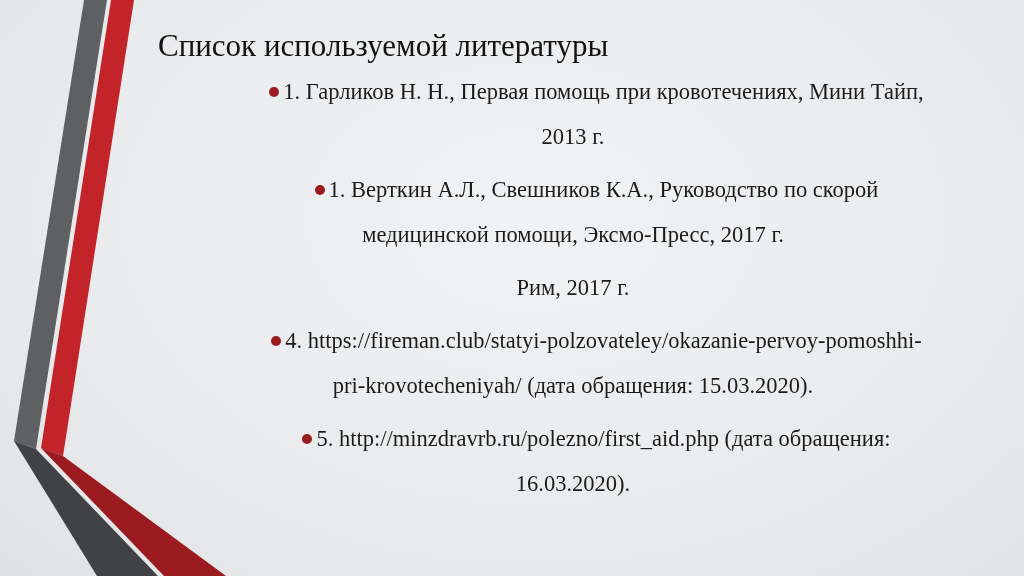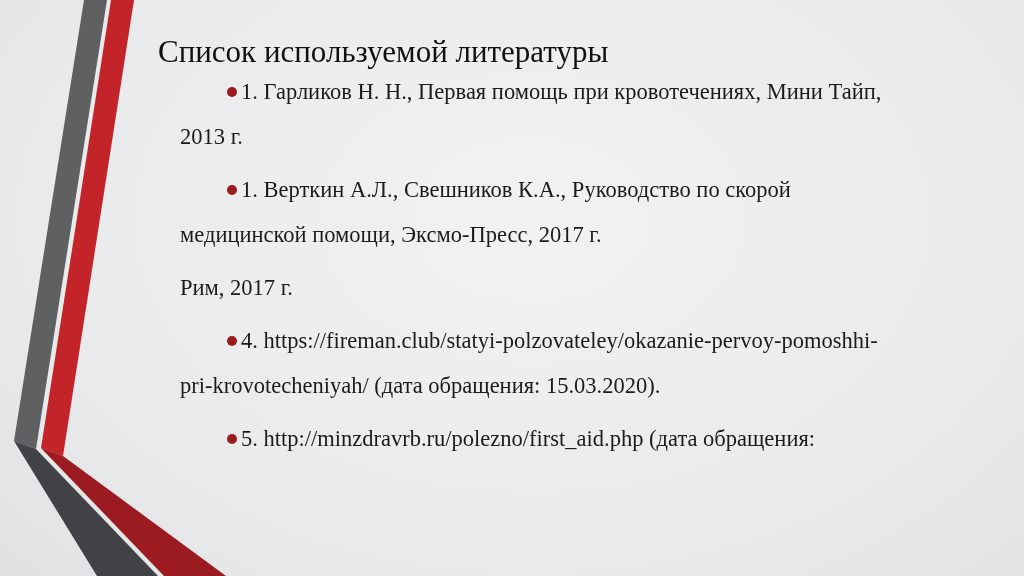--- a/index.html
+++ b/index.html
@@ -20,32 +20,33 @@
     position: absolute;
     top: 0;
     left: 0;
     width: 1024px;
     height: 576px;
     pointer-events: none;
   }
   .slide-title {
     position: absolute;
     left: 158px;
-    top: 12px;
+    top: 6px;
     font-size: 31px;
     line-height: 38px;
     font-weight: 400;
     color: #111111;
     white-space: nowrap;
   }
   .references {
     position: absolute;
-    left: 180px;
+    left: 158px;
     top: 69px;
     width: 830px;
+    text-align: center;
   }
   .reference-item {
     margin: 0 0 8px 0;
     padding: 0;
     font-size: 22.5px;
   }
   .ref-line {
     display: block;
     line-height: 45px;
     white-space: nowrap;
@@ -94,16 +95,17 @@
       <span class="ref-line">Рим, 2017 г.</span>
     </p>
 
     <p class="reference-item">
       <span class="ref-line first"><span class="bullet"></span><span>4. https://fireman.club/statyi-polzovateley/okazanie-pervoy-pomoshhi-</span></span>
       <span class="ref-line">pri-krovotecheniyah/ (дата обращения: 15.03.2020).</span>
     </p>
 
     <p class="reference-item">
       <span class="ref-line first"><span class="bullet"></span><span>5. http://minzdravrb.ru/polezno/first_aid.php (дата обращения:</span></span>
+      <span class="ref-line">16.03.2020).</span>
     </p>
 
   </div>
 </div>
 
 </body></html>

